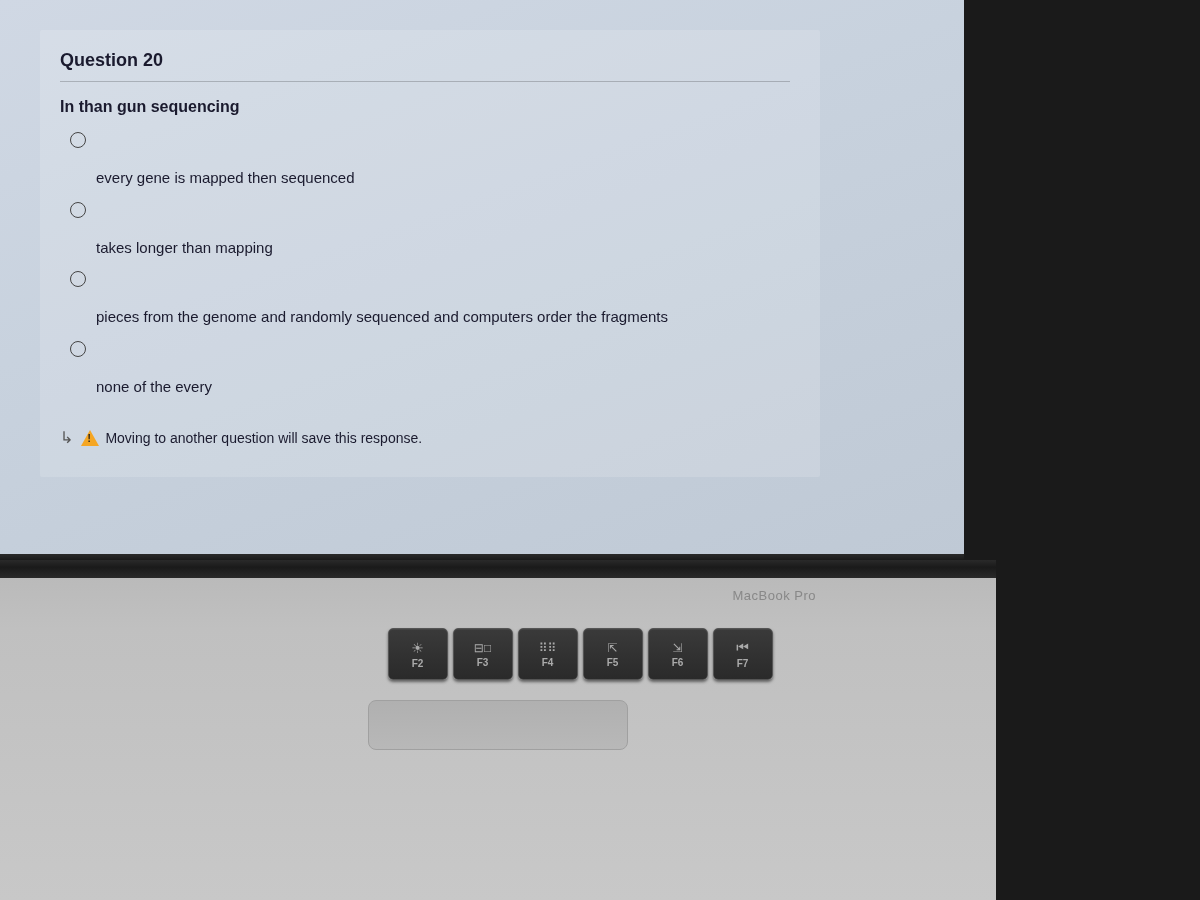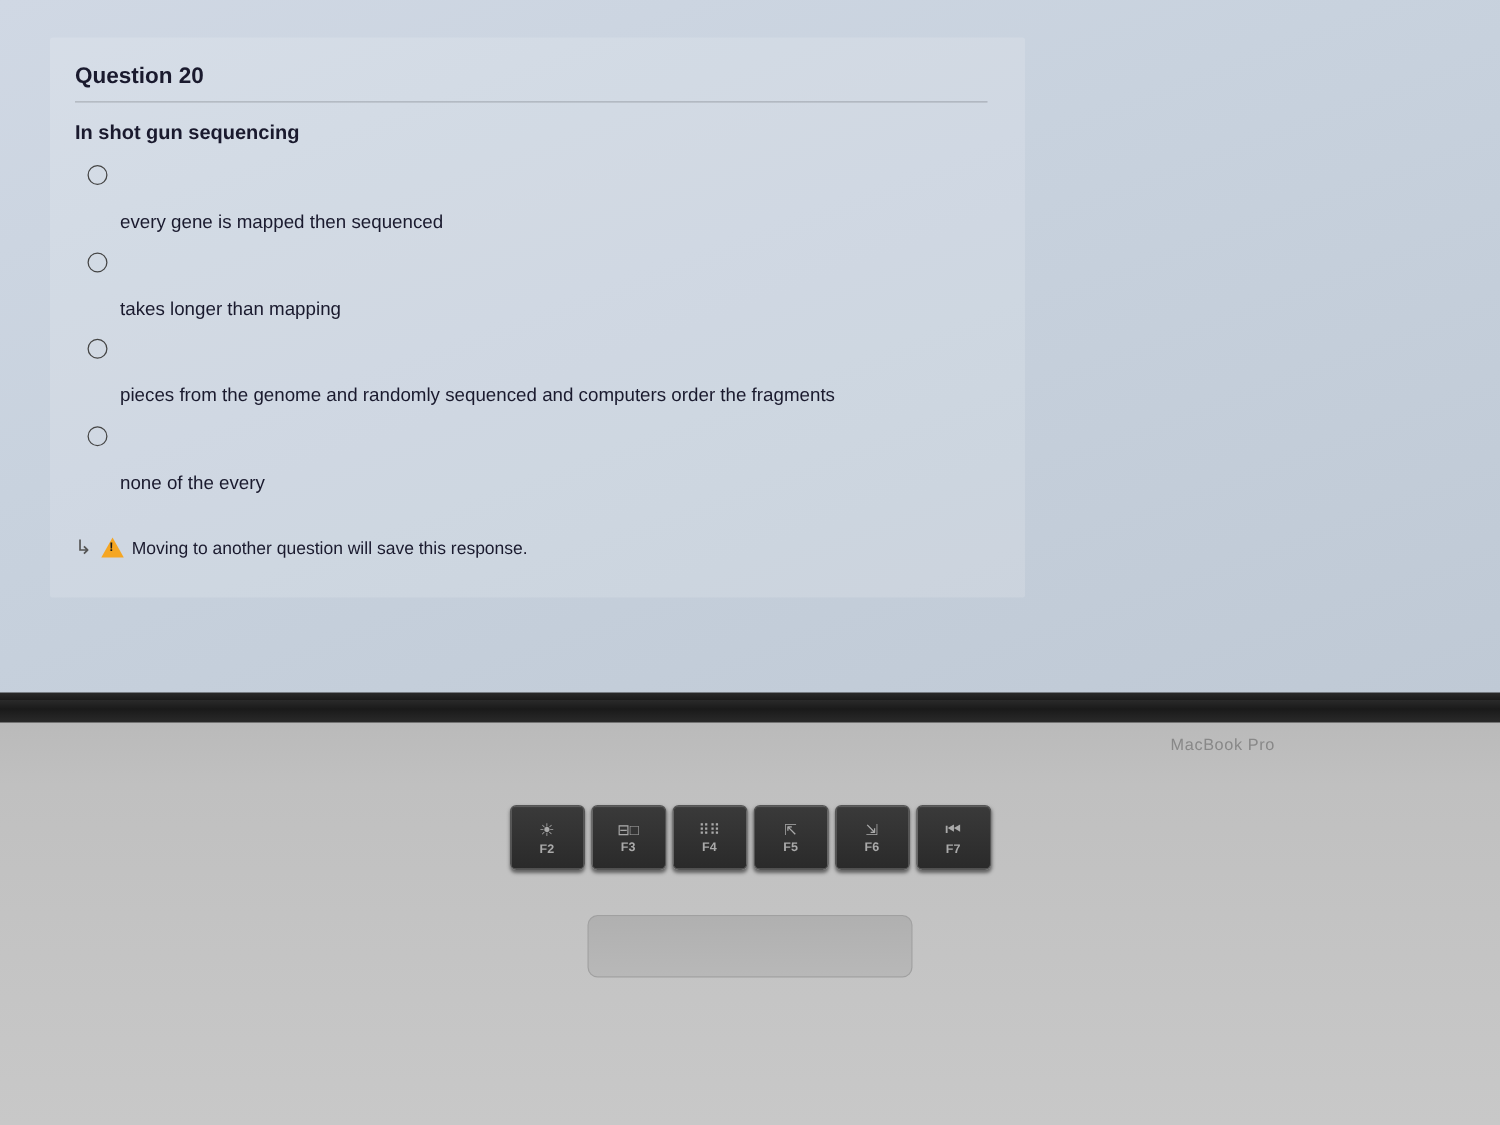--- a/index.html
+++ b/index.html
@@ -7,21 +7,21 @@
     body {
       width: 1200px;
       height: 900px;
       overflow: hidden;
       font-family: -apple-system, BlinkMacSystemFont, 'Helvetica Neue', Arial, sans-serif;
       background: #1a1a1a;
     }
 
     
     .screen {
-      width: 1200px;
+      width: 964px;
       height: 560px;
       background: linear-gradient(160deg, #d0d8e4 0%, #c8d2de 40%, #bfc9d5 100%);
       position: relative;
       padding: 30px 50px 30px 30px;
     }
 
     .screen::after {
       content: '';
       position: absolute;
       bottom: 0;
@@ -127,28 +127,27 @@
       position: absolute;
       top: 3px;
       left: -3px;
       font-size: 10px;
       font-weight: bold;
       color: #1a1a1a;
     }
 
     
     .macbook-body {
-      width: 1200px;
+      width: 996px;
       height: 340px;
       background: linear-gradient(180deg, #b8b8b8 0%, #c0c0c0 20%, #c8c8c8 100%);
       position: relative;
       display: flex;
       flex-direction: column;
       align-items: center;
-      gap: 16px;
     }
 
     
     .hinge-bar {
       width: 100%;
       height: 18px;
       background: linear-gradient(180deg, #2a2a2a 0%, #1a1a1a 40%, #2a2a2a 100%);
     }
 
     
@@ -218,21 +217,21 @@
       border: 1px solid #a0a0a0;
     }
   </style>
 </head>
 <body>
 
 <div class="screen">
   <div class="question-area">
     <div class="question-title">Question 20</div>
 
-    <div class="question-stem">In shot gun sequencing</div>
+    <div class="question-stem">In than gun sequencing</div>
 
     <ul class="options-list">
       <li class="option-item">
         <span class="radio-circle"></span>
         <span class="option-text">every gene is mapped then sequenced</span>
       </li>
       <li class="option-item">
         <span class="radio-circle"></span>
         <span class="option-text">takes longer than mapping</span>
       </li>

